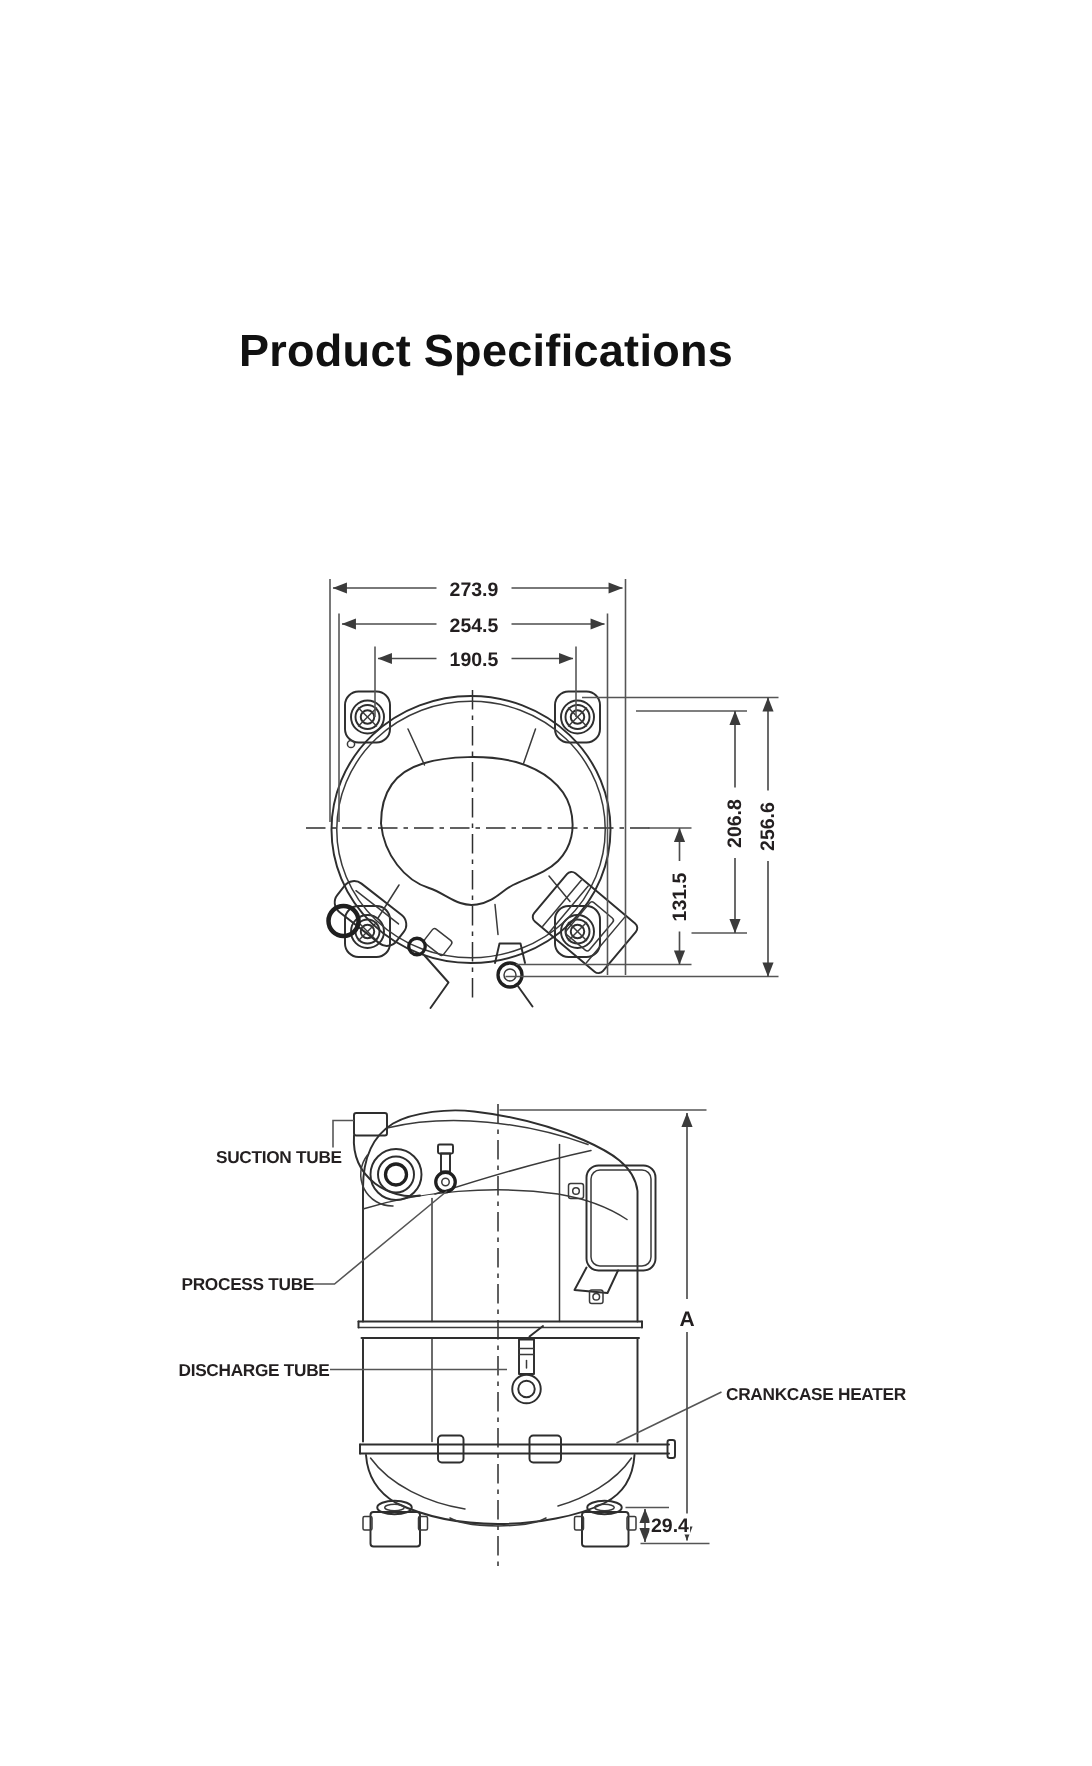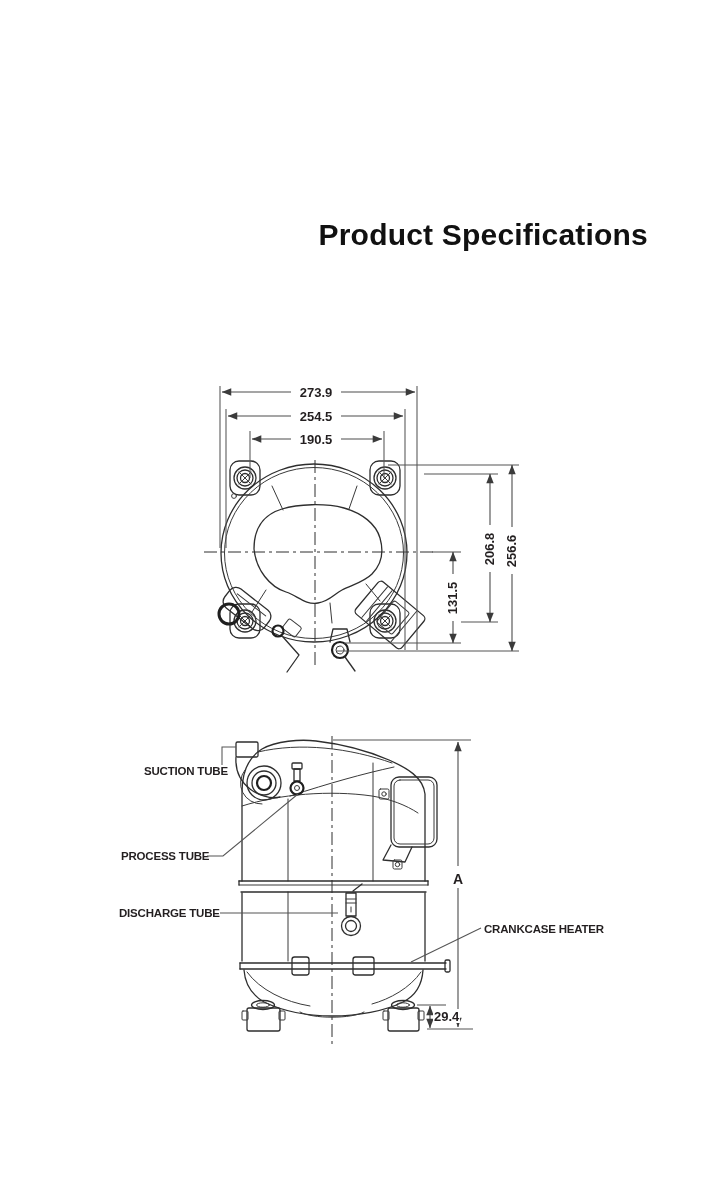--- a/index.html
+++ b/index.html
@@ -1,19 +1,19 @@
 <!DOCTYPE html>
 <html><head>
 <meta charset="utf-8">
 <style>
   html,body{margin:0;padding:0;background:#ffffff;}
   body{width:728px;height:1177px;position:relative;font-family:"Liberation Sans",sans-serif;overflow:hidden;}
   .page-title{
     position:absolute;top:218px;left:0;width:648px;margin:0;
-    text-align:right;font-size:30px;font-weight:bold;color:#111111;
+    text-align:center;font-size:30px;font-weight:bold;color:#111111;
     font-family:"Liberation Sans",sans-serif;letter-spacing:.2px;
   }
   svg.drawing{position:absolute;top:0;left:0;}
   .dl{stroke:#2e2e2e;fill:none;stroke-width:1.3;stroke-linecap:round;stroke-linejoin:round;}
   .dl-thin{stroke:#3a3a3a;fill:none;stroke-width:1;stroke-linecap:round;}
   .thick{stroke:#1f1f1f;fill:none;stroke-width:3;}
   .thick2{stroke:#1f1f1f;fill:none;stroke-width:2.2;}
   .dim{stroke:#4c4c4c;fill:none;stroke-width:1.1;}
   .ext{stroke:#555555;fill:none;stroke-width:1.05;}
   .cl{stroke:#2e2e2e;fill:none;stroke-width:1;stroke-dasharray:13 4 3 4;}

